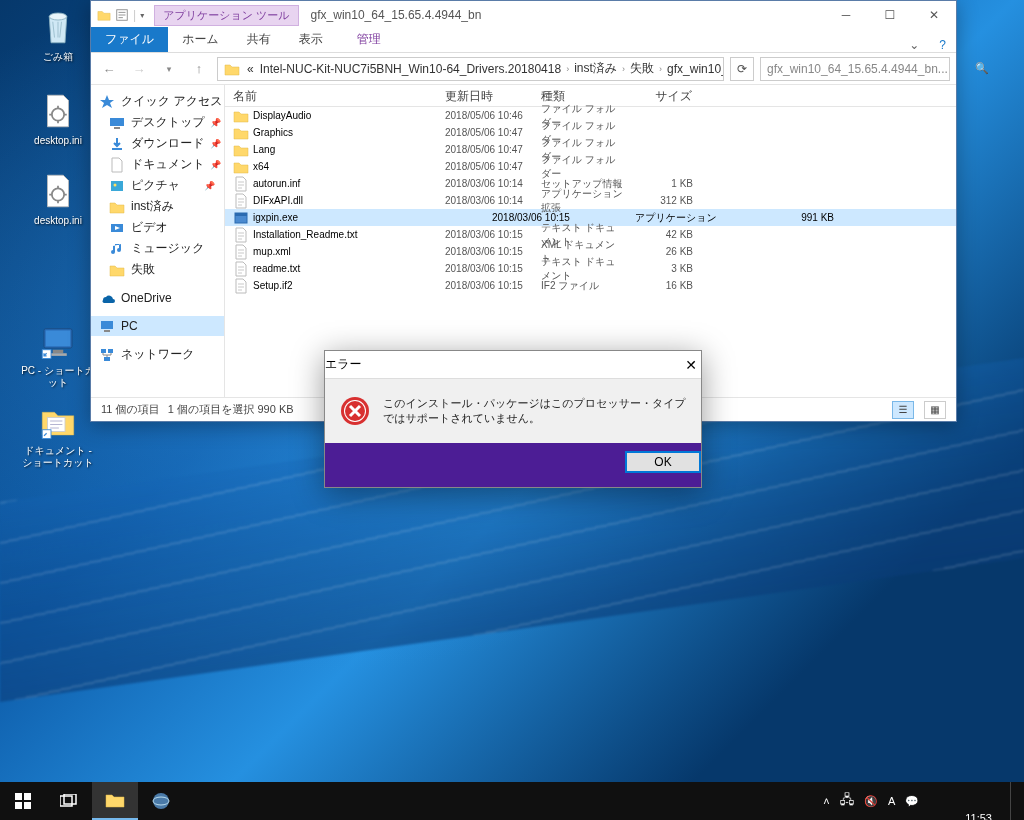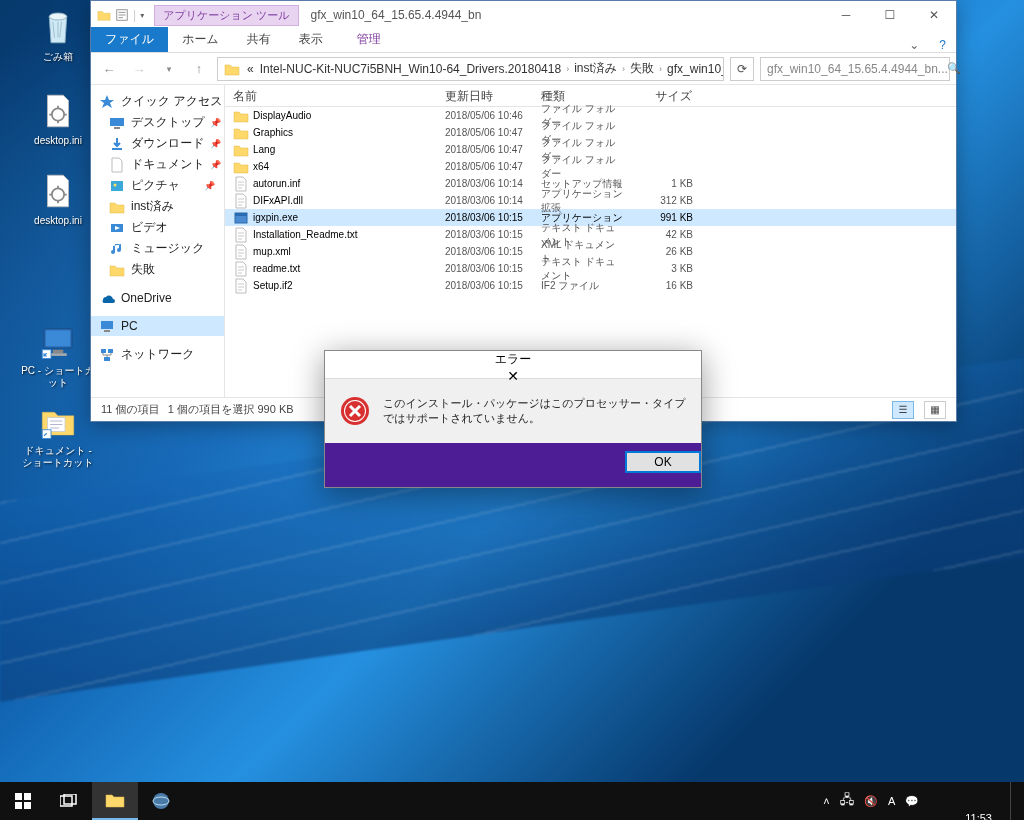--- a/index.html
+++ b/index.html
@@ -27,54 +27,54 @@
 .ribbon .filler { flex:1; }
 .ribbon .expand { padding:0 10px; color:#666; }
 
 .addrbar { height:32px; display:flex; align-items:center; padding:3px 6px; gap:6px; background:#fff; border-bottom:1px solid #e5e5e5; }
 .navbtn { width:24px; height:24px; display:flex; align-items:center; justify-content:center; color:#888; font-size:13px; border-radius:2px; }
 .addrbox { flex:1; height:24px; border:1px solid #ccc; display:flex; align-items:center; font-size:12px; padding:0 2px; overflow:hidden; white-space:nowrap; }
 .addrbox .fico { width:16px; height:16px; margin:0 4px; flex:none; }
 .addrbox .crumb { padding:0 3px; color:#333; }
 .addrbox .sep { color:#888; padding:0 2px; font-size:9px; }
 .refresh { width:24px; height:24px; border:1px solid #ccc; display:flex; align-items:center; justify-content:center; font-size:12px; color:#555;}
-.searchbox { width:190px; height:24px; border:1px solid #ccc; display:flex; align-items:center; padding:0 6px; font-size:12px; color:#888; }
+.searchbox { width:190px; height:24px; border:1px solid #ccc; display:flex; align-items:center; padding:0 6px; font-size:12px; color:#888;gap:28px; }
 .searchbox .sico { margin-left:auto; font-size:11px; }
 
 .body { flex:1; display:flex; overflow:hidden; }
 .navpane { width:134px; background:#fff; border-right:1px solid #e5e5e5; padding:6px 0; font-size:12px; overflow:hidden; }
 .navitem { display:flex; align-items:center; padding:2px 8px 2px 18px; gap:6px; color:#222; white-space:nowrap; }
 .navitem.hdr { padding-left:8px; font-weight:400; }
 .navitem.sel { background:#cde8ff; }
 .navitem .nico { width:16px; height:16px; flex:none; }
 .navsep { height:8px; }
 
 .filepane { flex:1; display:flex; flex-direction:column; }
 .colhdr { height:22px; border-bottom:1px solid #e5e5e5; display:flex; font-size:12px; color:#444; }
 .colhdr > div { padding:3px 8px; border-right:1px solid transparent; }
 .col-name { width:212px; }
 .col-date { width:96px; }
 .col-type { width:98px; }
 .col-size { width:70px; text-align:right; }
 .filelist { flex:1; font-size:10px; }
 .frow { display:flex; height:17px; align-items:center; }
-.frow.sel { background:#cde8ff; }
+.frow.sel { background:#cde8ff;gap:47px; }
 .frow .col-name { display:flex; align-items:center; gap:4px; padding-left:8px; }
 .frow .fico { width:16px; height:16px; flex:none; }
 .frow .col-date, .frow .col-type { color:#555; padding:0 8px; }
 .frow .col-size { color:#555; padding:0 8px; }
 .frow.sel div { color:#000; }
 
 .statusbar { height:24px; border-top:1px solid #e5e5e5; display:flex; align-items:center; padding:0 10px; font-size:11px; color:#444; gap:8px; }
 .statusbar .filler { flex:1; }
 .viewbtn { width:22px; height:18px; border:1px solid #ccc; margin-left:2px; display:flex; align-items:center; justify-content:center; font-size:10px; }
 .viewbtn.active { background:#cde8ff; border-color:#7ab8e8; }
 
 .dialog { position:absolute; left:324px; top:350px; width:378px; background:#f0f0f0; border:1px solid #888; box-shadow:0 6px 30px rgba(0,0,0,.4); font-size:12px; }
-.dialog .dtitle { height:28px; background:#fff; display:flex; align-items:center; padding:0 0; border-bottom:1px solid #ddd;flex-direction:column; }
+.dialog .dtitle { height:28px; background:#fff; display:flex; align-items:center; padding:0 0; border-bottom:1px solid #ddd; }
 .dialog .dtitle .dt { flex:1; }
 .dialog .dclose { width:20px; text-align:center; font-size:14px; }
 .dialog .dbody { padding:16px 14px; display:flex; align-items:center; gap:12px; background:#f0f0f0; }
 .dialog .erricon { width:32px; height:32px; flex:none; }
 .dialog .dmsg { font-size:11px; color:#222; }
 .dialog .dbtns { padding:8px 0 14px; text-align:right; background:#4c1d95; }
 .dialog .okbtn { width:76px; height:22px; background:#e1e1e1; border:2px solid #0078d7; font-size:12px; }
 
 .taskbar { position:absolute; left:0; right:0; bottom:0; height:38px; background:#101010; display:flex; align-items:center; }
 .taskbar .tbtn { width:46px; height:38px; display:flex; align-items:center; justify-content:center; color:#fff; }

